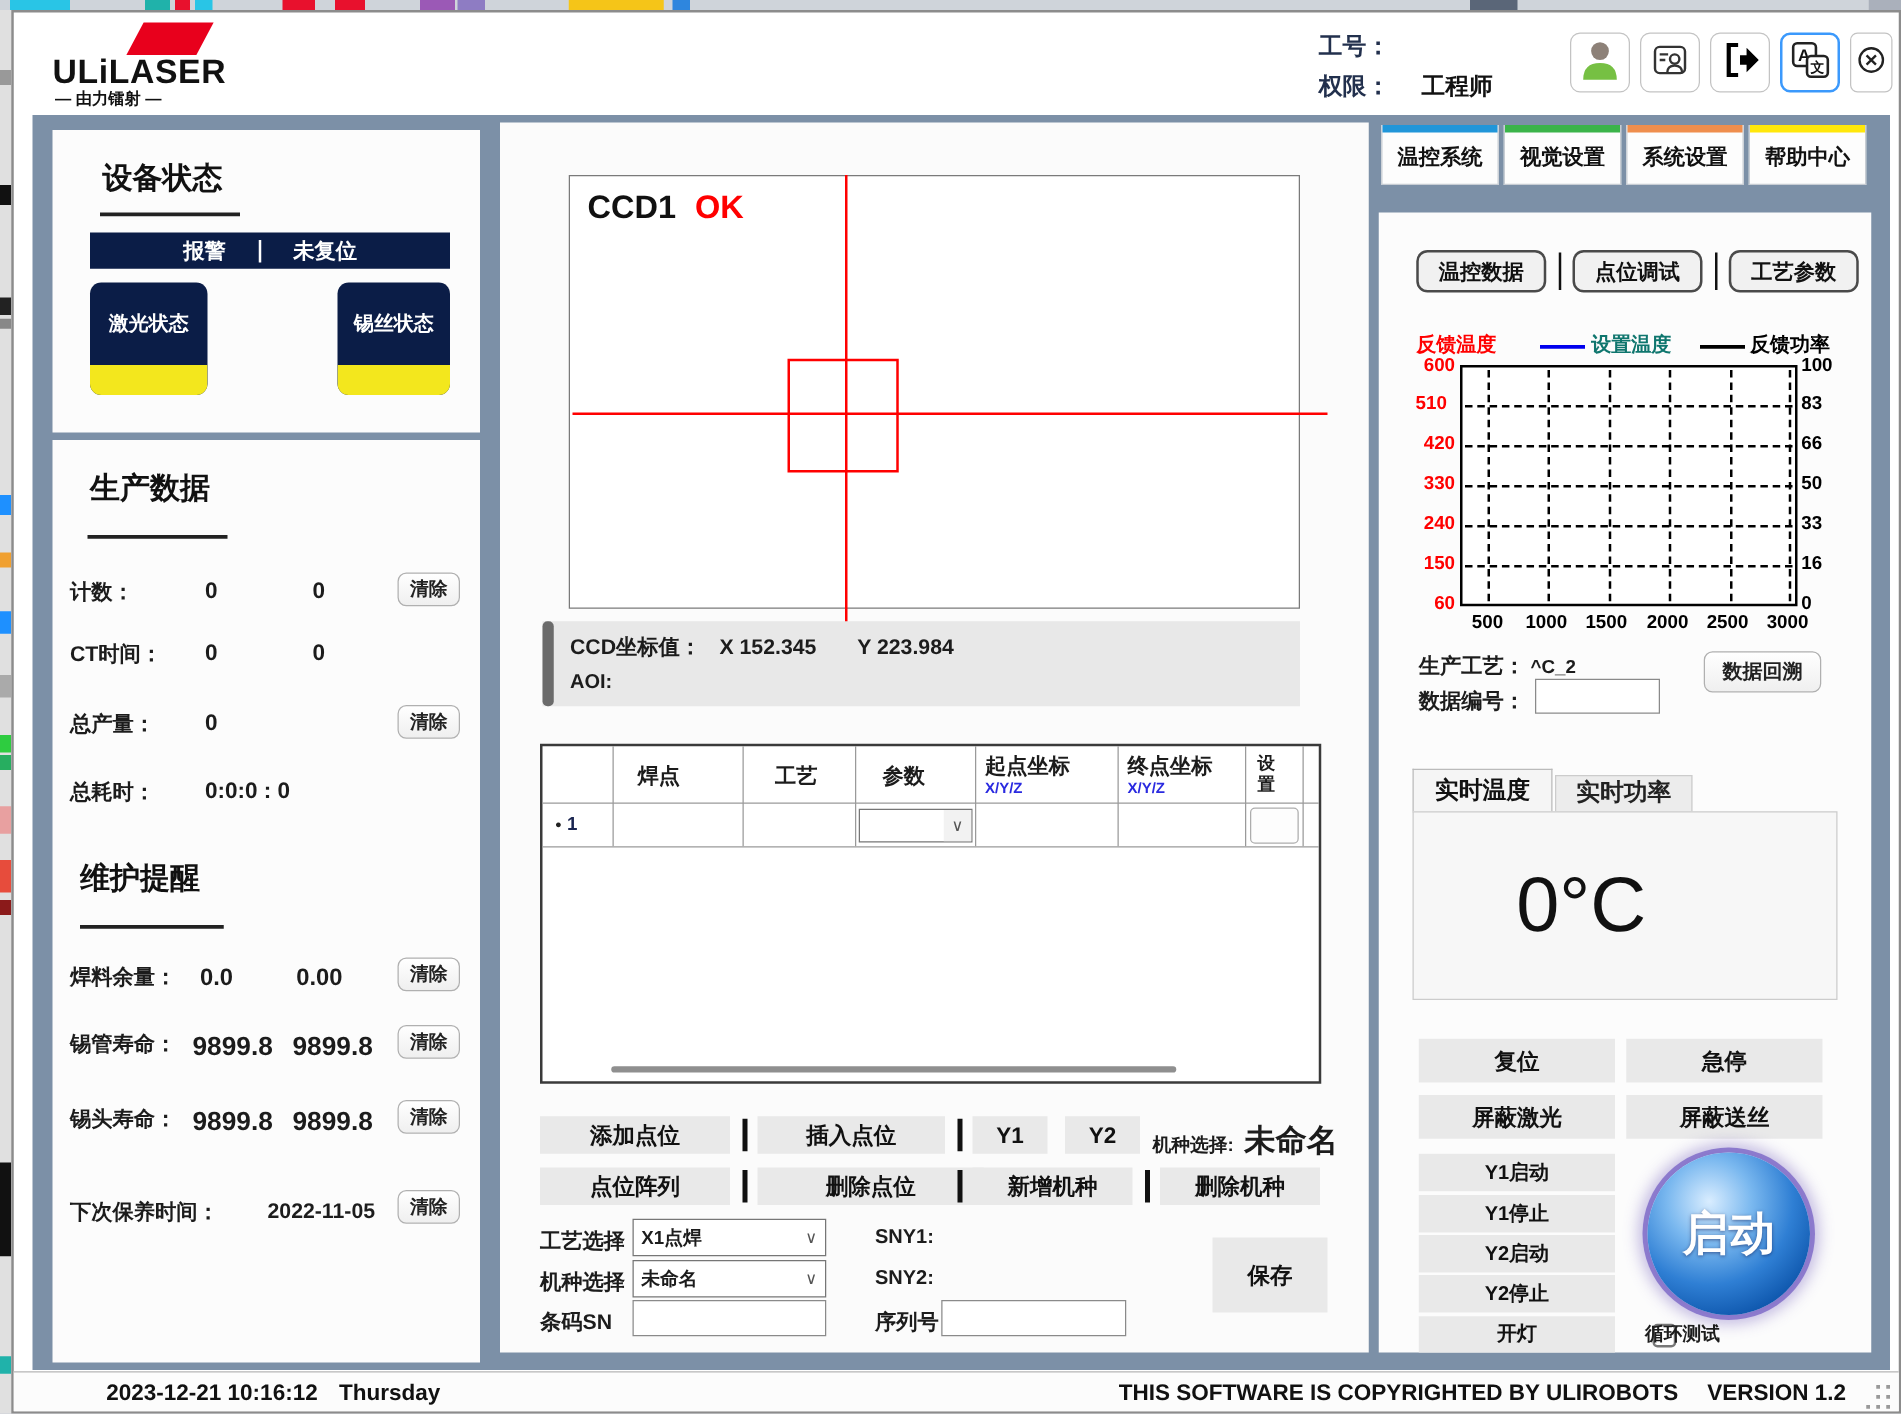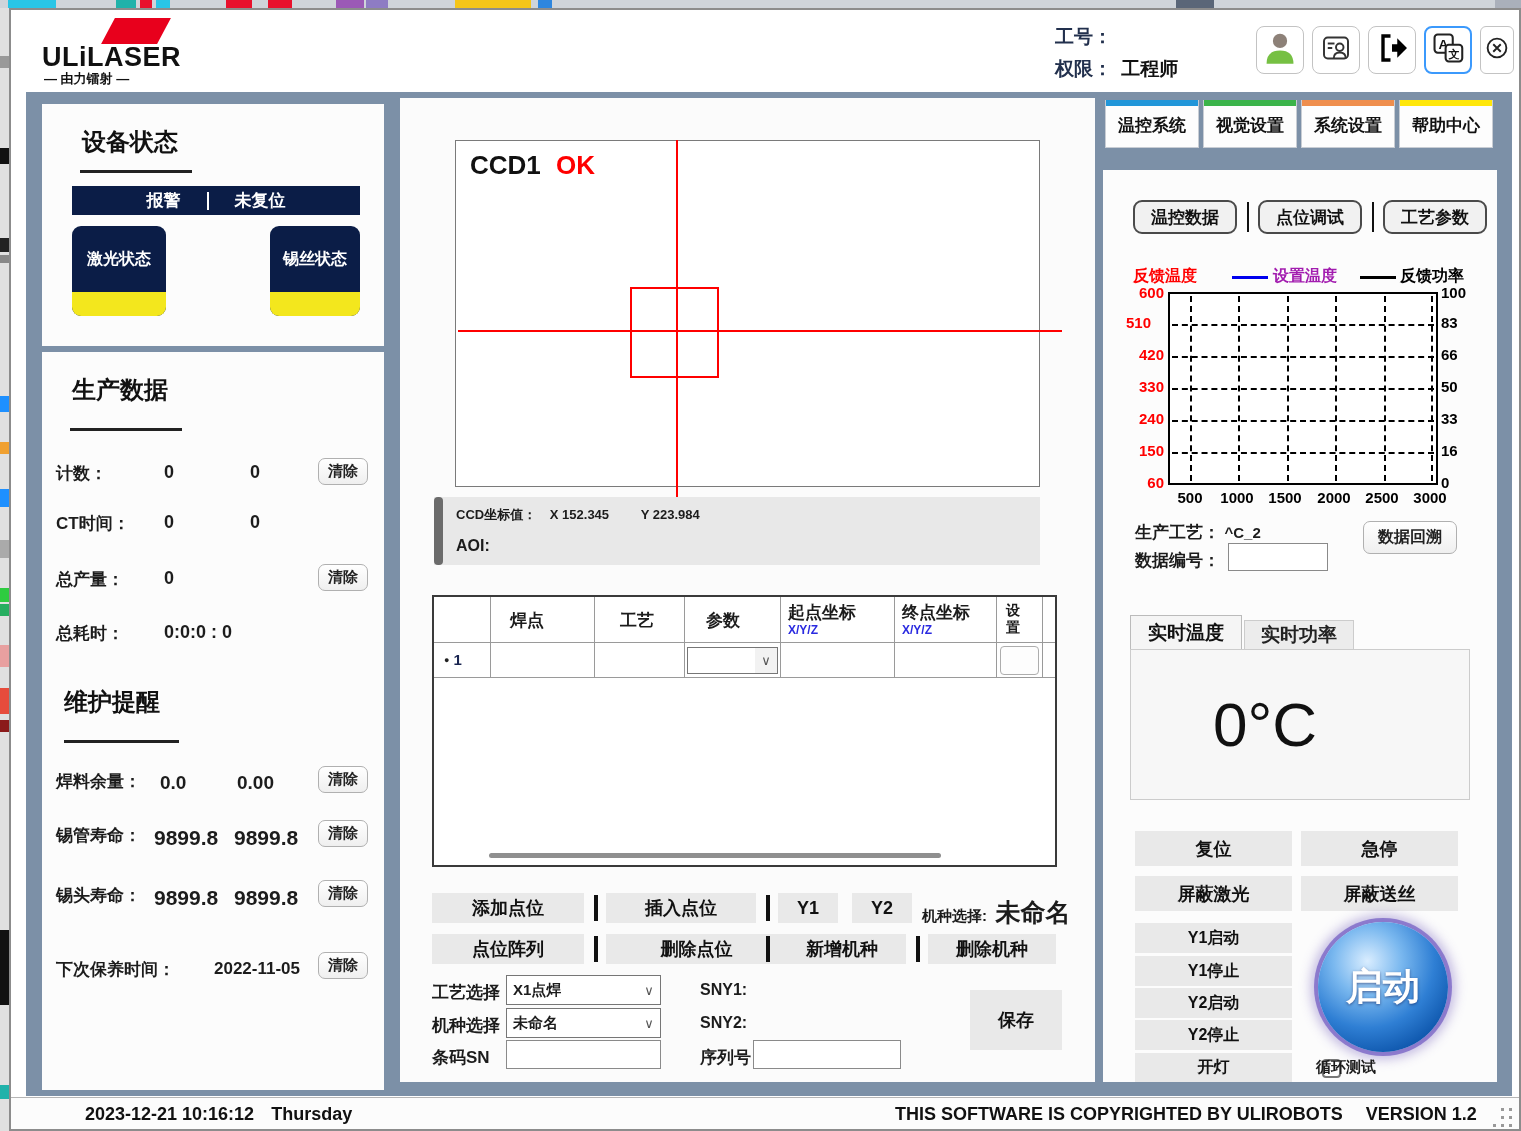--- a/index.html
+++ b/index.html
@@ -84,21 +84,21 @@
     <div class="abs nowrap" style="left:0;top:24px;font-size:27px;font-weight:bold;letter-spacing:.5px;color:#111;">ULiLASER</div>
     <div class="abs nowrap" style="left:2px;top:52px;font-size:13px;font-weight:bold;color:#111;">— 由力镭射 —</div>
   </div>
 
   <div class="abs nowrap" style="left:1055px;top:24px;font-size:19px;font-weight:bold;color:#22304d;">
     <span>工号：</span>
     <span></span>
   </div>
   <div class="abs nowrap" style="left:1055px;top:56px;font-size:19px;font-weight:bold;color:#22304d;">
     <span>权限：</span>
-    <span style="margin-left:4px;color:#111;">工程师</span>
+    <span style="margin-left:20px;color:#111;">工程师</span>
   </div>
 
   <div class="abs iconbtn" style="left:1256px;top:26px;">
     <span>
       <svg width="38" height="38" viewBox="0 0 48 48">
           <circle cx="24" cy="15" r="9" fill="#8d8178"></circle>
           <path d="M7 44 Q7 27 24 27 Q41 27 41 44 Z" fill="#76c043"></path>
         </svg>
     </span>
   </div>
@@ -213,21 +213,21 @@
   <div class="abs nowrap" style="left:470px;top:150px;font-size:26px;font-weight:bold;">
     <span style="color:#111;">CCD1</span>
     <span style="color:#f00;margin-left:8px;">OK</span>
   </div>
   <div class="abs" style="left:676px;top:140px;width:2px;height:372px;background:#f00;"></div>
   <div class="abs" style="left:458px;top:330px;width:604px;height:2px;background:#f00;"></div>
   <div class="abs" style="left:630px;top:287px;width:89px;height:91px;border:2px solid #f00;"></div>
 
   <div class="abs" style="left:434px;top:497px;width:606px;height:68px;background:#e8e8e8;">
     <div class="abs" style="left:0;top:0;width:9px;height:68px;background:#6b6b6b;border-radius:4px;"></div>
-    <div class="abs nowrap lbl" style="left:22px;top:9px;font-size:13px;">
+    <div class="abs nowrap lbl" style="left:22px;top:9px;font-size:17px;">
       <span>CCD坐标值：</span>
       <span style="margin-left:10px;">X 152.345</span>
       <span style="margin-left:28px;">Y 223.984</span>
     </div>
     <div class="abs nowrap lbl" style="left:22px;top:40px;font-size:16px;">AOI:</div>
   </div>
 
   <div class="abs" style="left:432px;top:595px;width:625px;height:272px;border:2px solid #3a3a3a;background:#fff;">
     <div class="abs" style="left:0;top:0;width:621px;height:46px;border-bottom:1px solid #9a9a9a;"></div>
     <div class="abs cellb" style="left:56px;top:0;height:80px;"></div>
@@ -320,40 +320,40 @@
   <div class="abs panel" style="left:1103px;top:170px;width:394px;height:912px;"></div>
 
   <button class="roundbtn abs" style="left:1133px;top:200px;width:104px;height:34px;">温控数据</button>
   <div class="abs" style="left:1247px;top:202px;width:2px;height:30px;background:#111;"></div>
   <button class="roundbtn abs" style="left:1258px;top:200px;width:104px;height:34px;">点位调试</button>
   <div class="abs" style="left:1372px;top:202px;width:2px;height:30px;background:#111;"></div>
   <button class="roundbtn abs" style="left:1383px;top:200px;width:104px;height:34px;">工艺参数</button>
 
   <div class="abs nowrap" style="left:1133px;top:266px;font-size:16px;font-weight:bold;color:#ff0000;">反馈温度</div>
   <div class="abs" style="left:1232px;top:276px;width:36px;height:3px;background:#0000ee;"></div>
-  <div class="abs nowrap" style="left:1273px;top:266px;font-size:16px;font-weight:bold;color:#a21caf;">设置温度</div>
+  <div class="abs nowrap" style="left:1273px;top:266px;font-size:16px;font-weight:bold;color:#0f766e;">设置温度</div>
   <div class="abs" style="left:1360px;top:276px;width:36px;height:3px;background:#000;"></div>
   <div class="abs nowrap" style="left:1400px;top:266px;font-size:16px;font-weight:bold;color:#000;">反馈功率</div>
 
   <div class="abs" style="left:1168px;top:292px;width:270px;height:193px;border:2px solid #000;background:#fff;">
     <div class="gridh abs" style="left:2px;top:30px;width:262px;"></div>
     <div class="gridh abs" style="left:2px;top:62px;width:262px;"></div>
     <div class="gridh abs" style="left:2px;top:94px;width:262px;"></div>
     <div class="gridh abs" style="left:2px;top:126px;width:262px;"></div>
     <div class="gridh abs" style="left:2px;top:158px;width:262px;"></div>
     <div class="gridv abs" style="left:20px;top:2px;height:185px;"></div>
     <div class="gridv abs" style="left:68px;top:2px;height:185px;"></div>
     <div class="gridv abs" style="left:117px;top:2px;height:185px;"></div>
     <div class="gridv abs" style="left:165px;top:2px;height:185px;"></div>
     <div class="gridv abs" style="left:214px;top:2px;height:185px;"></div>
     <div class="gridv abs" style="left:261px;top:2px;height:185px;"></div>
   </div>
 
   <div class="ticky abs" style="left:1126px;top:284px;text-align:right;color:#f00;">600</div>
-  <div class="ticky abs" style="left:1126px;top:314px;text-align:left;color:#f00;">510</div>
+  <div class="ticky abs" style="left:1126px;top:314px;text-align:center;color:#f00;">510</div>
   <div class="ticky abs" style="left:1126px;top:346px;text-align:right;color:#f00;">420</div>
   <div class="ticky abs" style="left:1126px;top:378px;text-align:right;color:#f00;">330</div>
   <div class="ticky abs" style="left:1126px;top:410px;text-align:right;color:#f00;">240</div>
   <div class="ticky abs" style="left:1126px;top:442px;text-align:right;color:#f00;">150</div>
   <div class="ticky abs" style="left:1126px;top:474px;text-align:right;color:#f00;">60</div>
 
   <div class="ticky abs" style="left:1441px;top:284px;color:#000;">100</div>
   <div class="ticky abs" style="left:1441px;top:314px;color:#000;">83</div>
   <div class="ticky abs" style="left:1441px;top:346px;color:#000;">66</div>
   <div class="ticky abs" style="left:1441px;top:378px;color:#000;">50</div>

